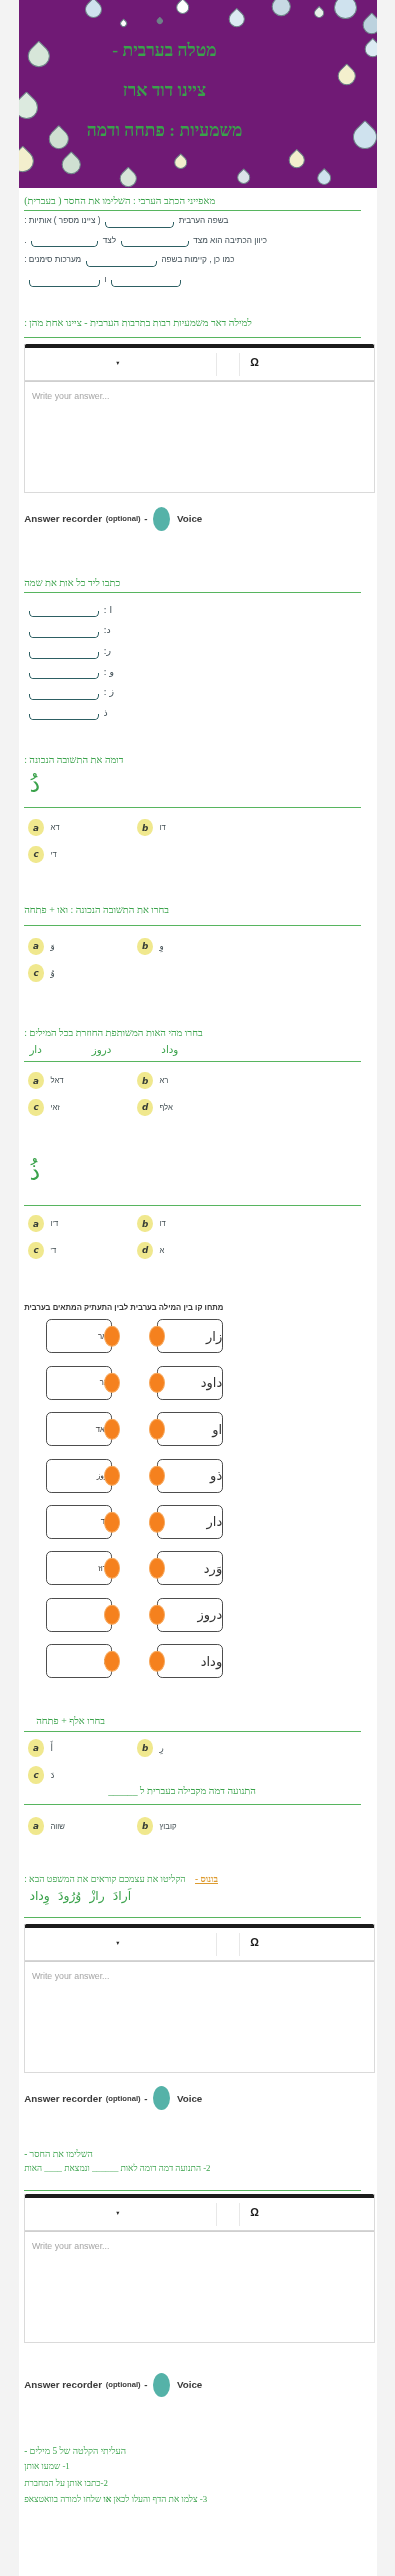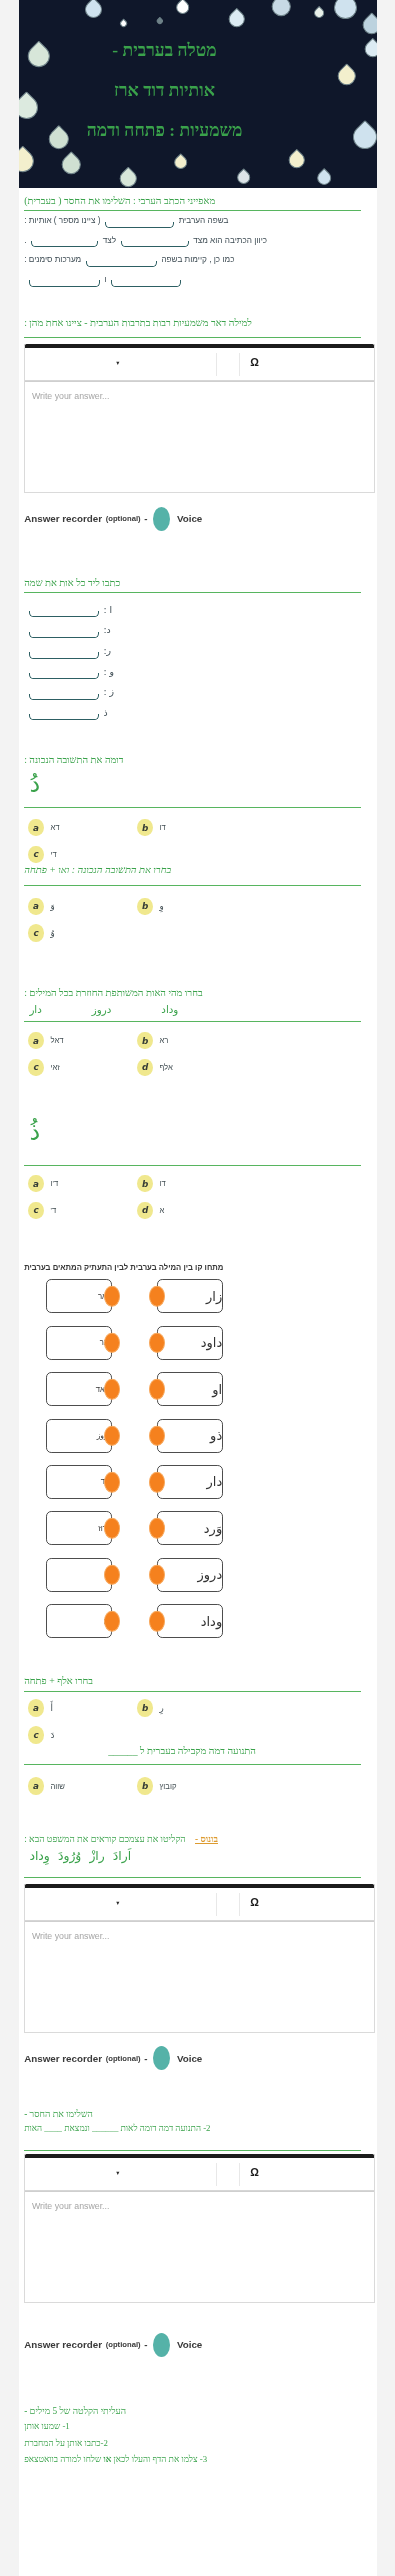--- a/index.html
+++ b/index.html
@@ -6,21 +6,21 @@
   html,body { width:396px; }
   body {
     height:2887px; background:#f3f3f3; position:relative; overflow:hidden;
     font-family:"Liberation Sans","DejaVu Sans",sans-serif; color:#3c4a52;
   }
   .card {
     position:absolute; left:19px; top:0; width:358px; height:2869px;
     background:#ffffff; overflow:hidden;
   }
   
-  .header-banner { position:relative; width:100%; height:188px; background:#0f172a; overflow:hidden; }
+  .header-banner { position:relative; width:100%; height:188px; background:#701a75; overflow:hidden; }
   .drop { position:absolute; border:0.5px solid #6e8288; border-radius:6% 50% 50% 50%; transform:rotate(45deg); }
   .title-block {
     position:absolute; top:30px; left:0; width:291px; text-align:center; direction:rtl;
     font-family:"Liberation Serif","DejaVu Serif","DejaVu Sans",serif;
     font-size:17.5px; font-weight:bold; color:#3aa24b; line-height:40px;
   }
   
   .content { padding:0 16px 0 5.2px; }
   .q-heading {
     font-family:"Liberation Serif","DejaVu Serif","DejaVu Sans",serif;
@@ -108,21 +108,21 @@
     <span class="drop" style="left:155px;top:156px;width:13.4px;height:13.4px;background:#f3efcd;"></span>
     <span class="drop" style="left:101px;top:170px;width:16.5px;height:16.5px;background:#d7e6d9;"></span>
     <span class="drop" style="left:218px;top:171px;width:13.4px;height:13.4px;background:#dce4e8;"></span>
     <span class="drop" style="left:270px;top:152px;width:15.5px;height:15.5px;background:#f3efcd;"></span>
     <span class="drop" style="left:298px;top:171px;width:14.4px;height:14.4px;background:#cfe2ee;"></span>
     <span class="drop" style="left:334px;top:125px;width:24px;height:24px;background:#cfe2ee;"></span>
     <span class="drop" style="left:319px;top:67px;width:17.5px;height:17.5px;background:#f3efcd;"></span>
     <span class="drop" style="left:346px;top:41px;width:15.5px;height:15.5px;background:#dcebf3;"></span>
     <div class="title-block">
       <div>מטלה בערבית -</div>
-      <div>אותיות דוד ארז</div>
+      <div>ציינו דוד ארז</div>
       <div>משמעיות : פתחה ודמה</div>
     </div>
   </div>
 
   <div class="content">
 
     <div class="q-heading" style="margin-top:6.2px;">מאפייני הכתב הערבי : השלימו את החסר ( בעברית)</div>
     <div class="divider" style="margin-top:3.1px;"></div>
     <div style="margin-top:0;">
       <div class="fill-line">
@@ -183,21 +183,21 @@
       <div class="option">
           <span class="badge">b</span>
           <span class="option-text">דו</span>
         </div>
       <div class="option">
           <span class="badge">c</span>
           <span class="option-text">די</span>
         </div>
     </div>
 
-    <div class="q-heading" style="font-style:italic;">בחרו את התשובה הנכונה : ואו + פתחה</div>
+    <div class="q-heading" style="margin-top:40px;">בחרו את התשובה הנכונה : ואו + פתחה</div>
     <div class="divider" style="margin-top:9.3px;"></div>
     <div class="options" style="margin-top:11.3px;">
       <div class="option">
           <span class="badge">a</span>
           <span class="option-text ar">وَ</span>
         </div>
       <div class="option">
           <span class="badge">b</span>
           <span class="option-text ar">وِ</span>
         </div>
@@ -331,21 +331,21 @@
             <span class="txt">ד'ו</span>
             <span class="connector right-side"></span>
           </div>
         <div class="match-box">
             <span class="connector left-side"></span>
             <span class="txt ar">وداد</span>
           </div>
       </div>
     </div>
 
-    <div class="q-heading" style="margin-top:36px;">בחרו  אלף + פתחה</div>
+    <div class="q-heading" style="margin-top:36px;margin-left:12px;">בחרו  אלף + פתחה</div>
     <div class="divider" style="margin-top:4.1px;"></div>
     <div class="options" style="margin-top:7.2px;">
       <div class="option">
           <span class="badge">a</span>
           <span class="option-text ar">أَ</span>
         </div>
       <div class="option">
           <span class="badge">b</span>
           <span class="option-text ar">رِ</span>
         </div>

